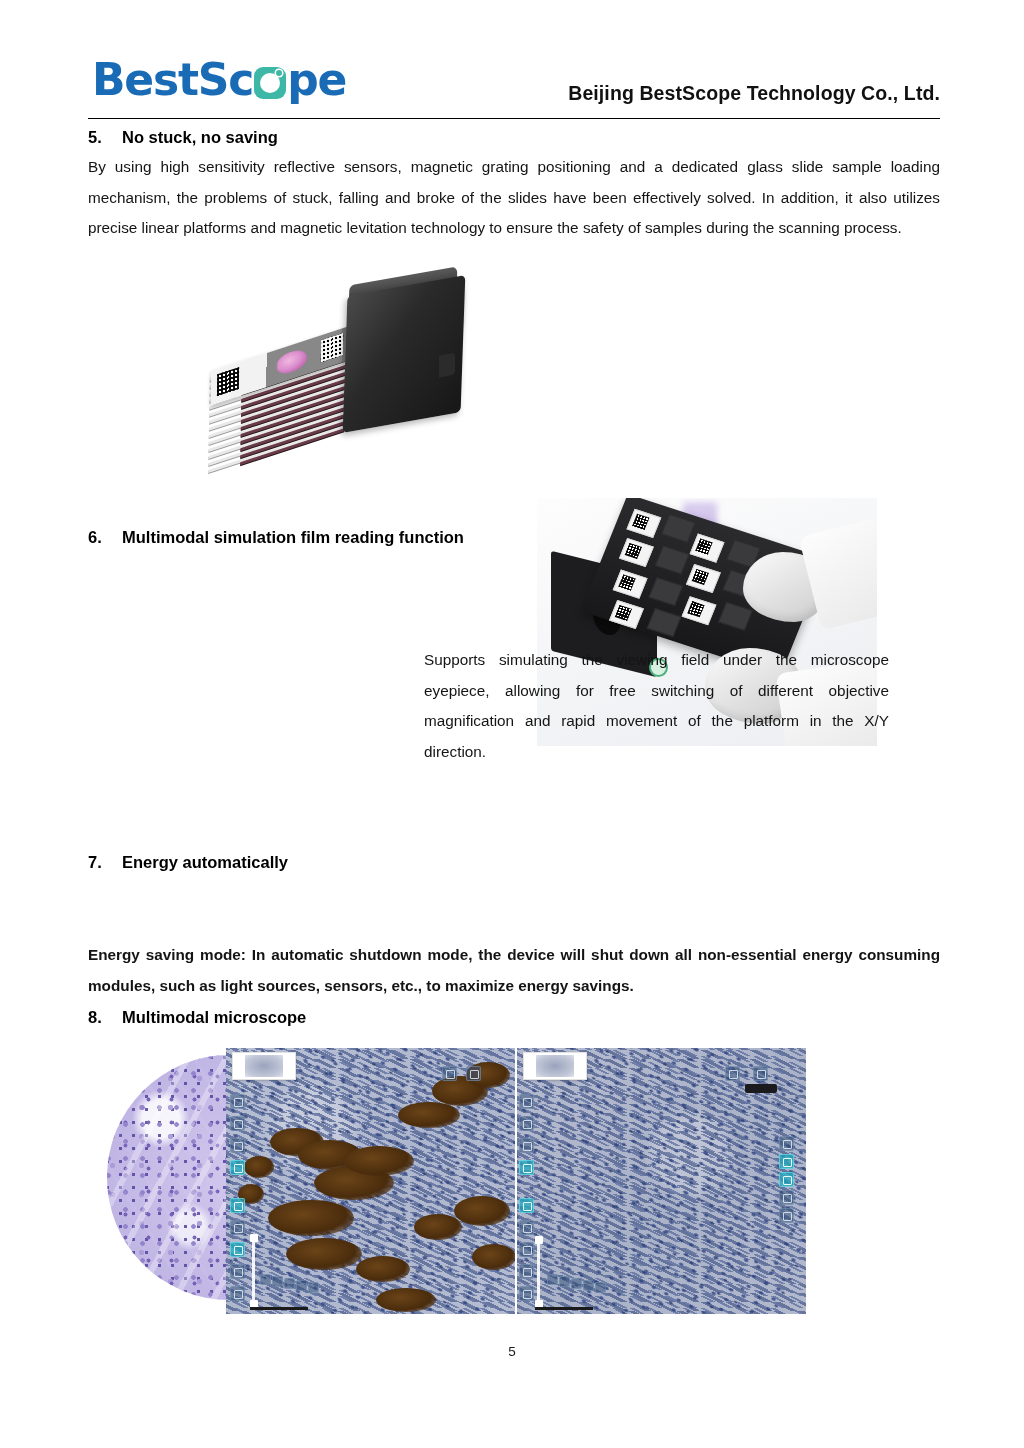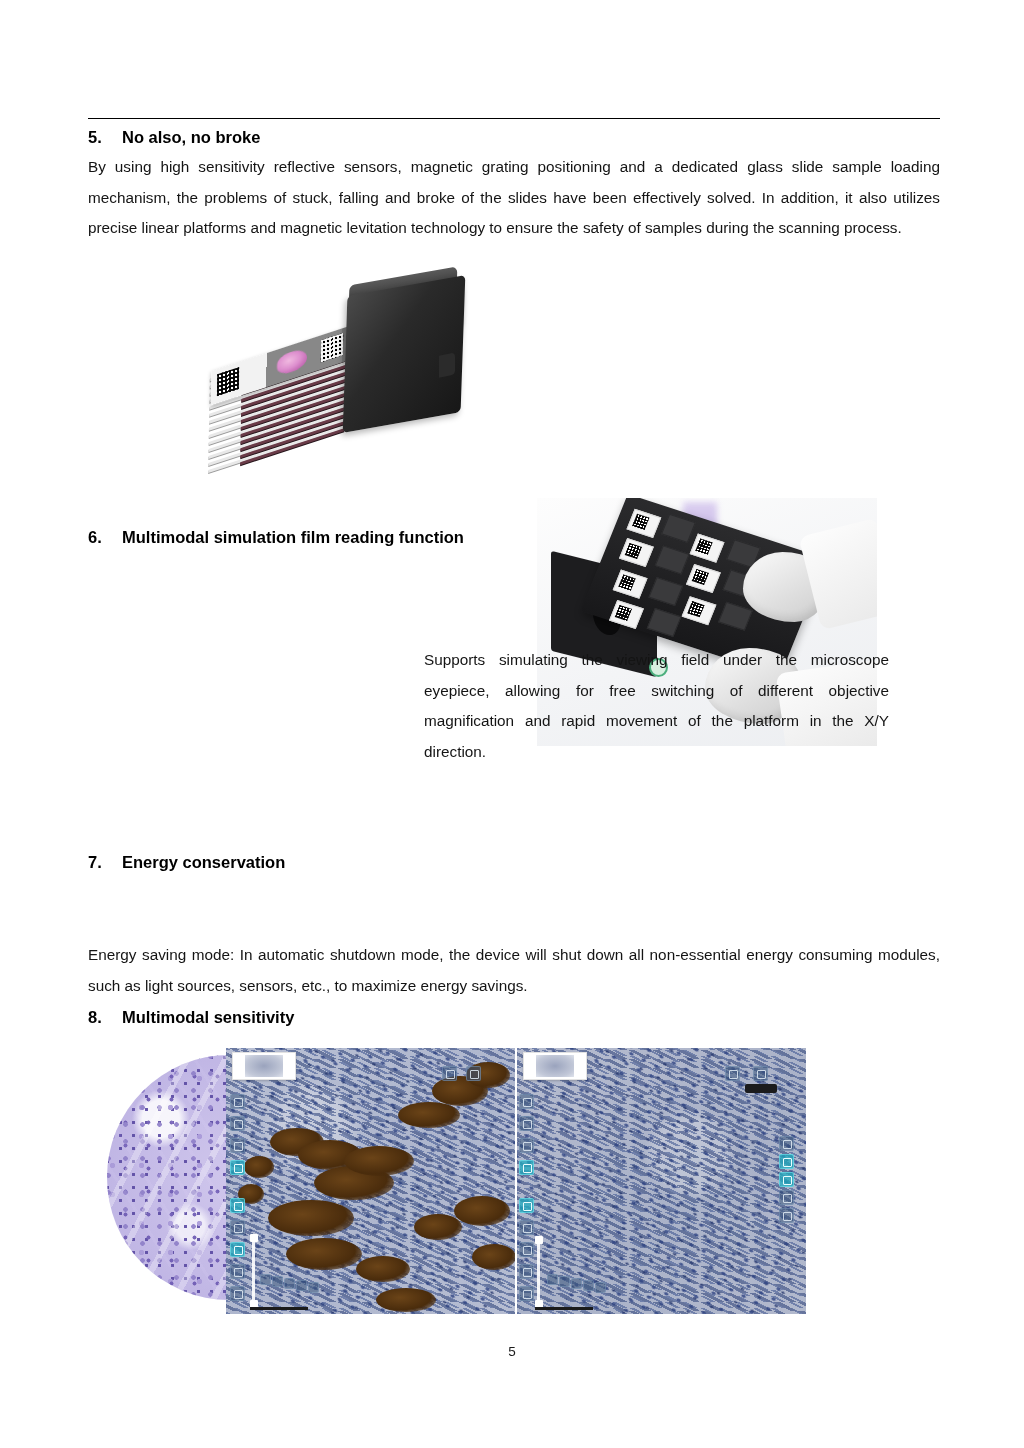--- a/index.html
+++ b/index.html
@@ -456,24 +456,35 @@
     text-align: center;
     font-size: 13.5px;
     color: #1a1a1a;
   }
 </style>
 </head>
 <body>
 
 <div class="page">
 
+  <div class="header">
+    <div class="logo">
+      <span class="lg-a">BestSc</span>
+      <span class="logo-mark">
+        <span class="lens"></span>
+        <span class="dot"></span>
+      </span>
+      <span class="lg-b">pe</span>
+    </div>
+    <div class="company">Beijing BestScope Technology Co., Ltd.</div>
+  </div>
   <div class="header-rule"></div>
 
   <div class="sec-heading" style="left:88px; top:128px;">
-    <span class="num">5.</span><span>No also, no broke</span>
+    <span class="num">5.</span><span>No stuck, no saving</span>
   </div>
   <div class="body-text" style="left:88px; top:152px; width:852px;">By using high sensitivity reflective sensors, magnetic grating positioning and a dedicated glass slide sample loading mechanism, the problems of stuck, falling and broke of the slides have been effectively solved. In addition, it also utilizes precise linear platforms and magnetic levitation technology to ensure the safety of samples during the scanning process.</div>
 
   <div class="fig photo-cassette" style="left:193px; top:258px; width:296px; height:240px;">
     <div class="slide-stack">
       <div class="lam" style="top:0px"></div>
         <div class="lam" style="top:7px"></div>
       <div class="lam" style="top:14px"></div>
         <div class="lam" style="top:21px"></div>
       <div class="lam" style="top:28px"></div>
@@ -563,26 +574,26 @@
   </div>
 
   <div class="fig micro-circle" style="left:107px; top:567px; width:245px; height:245px;">
     <div class="cellfield"></div>
     <div class="streaks"></div>
   </div>
 
   <div class="body-text" style="left:424px; top:645px; width:465px;">Supports simulating the viewing field under the microscope eyepiece, allowing for free switching of different objective magnification and rapid movement of the platform in the X/Y direction.</div>
 
   <div class="sec-heading" style="left:88px; top:853px;">
-    <span class="num">7.</span><span>Energy conservation</span>
-  </div>
-  <div class="body-text" style="left:88px; top:940px; width:852px;">Energy saving mode: In automatic shutdown mode, the device will shut down all non-essential energy consuming modules, such as light sources, sensors, etc., to maximize energy savings.</div>
+    <span class="num">7.</span><span>Energy automatically</span>
+  </div>
+  <div class="body-text" style="left:88px; top:940px; width:852px;font-weight:bold;">Energy saving mode: In automatic shutdown mode, the device will shut down all non-essential energy consuming modules, such as light sources, sensors, etc., to maximize energy savings.</div>
 
   <div class="sec-heading" style="left:88px; top:1008px;">
-    <span class="num">8.</span><span>Multimodal sensitivity</span>
+    <span class="num">8.</span><span>Multimodal microscope</span>
   </div>
 
   <div class="fig viewer-wrap" style="left:226px; top:1048px; width:580px; height:266px;">
 
     <div class="viewer ihc" style="width:289px; height:266px;">
       <div class="tissue-bg"></div>
       <div class="nuclei"></div>
       <div class="nuclei2"></div>
 
       <div class="dab" style="left:18px; top:108px; width:30px; height:22px;"></div>

